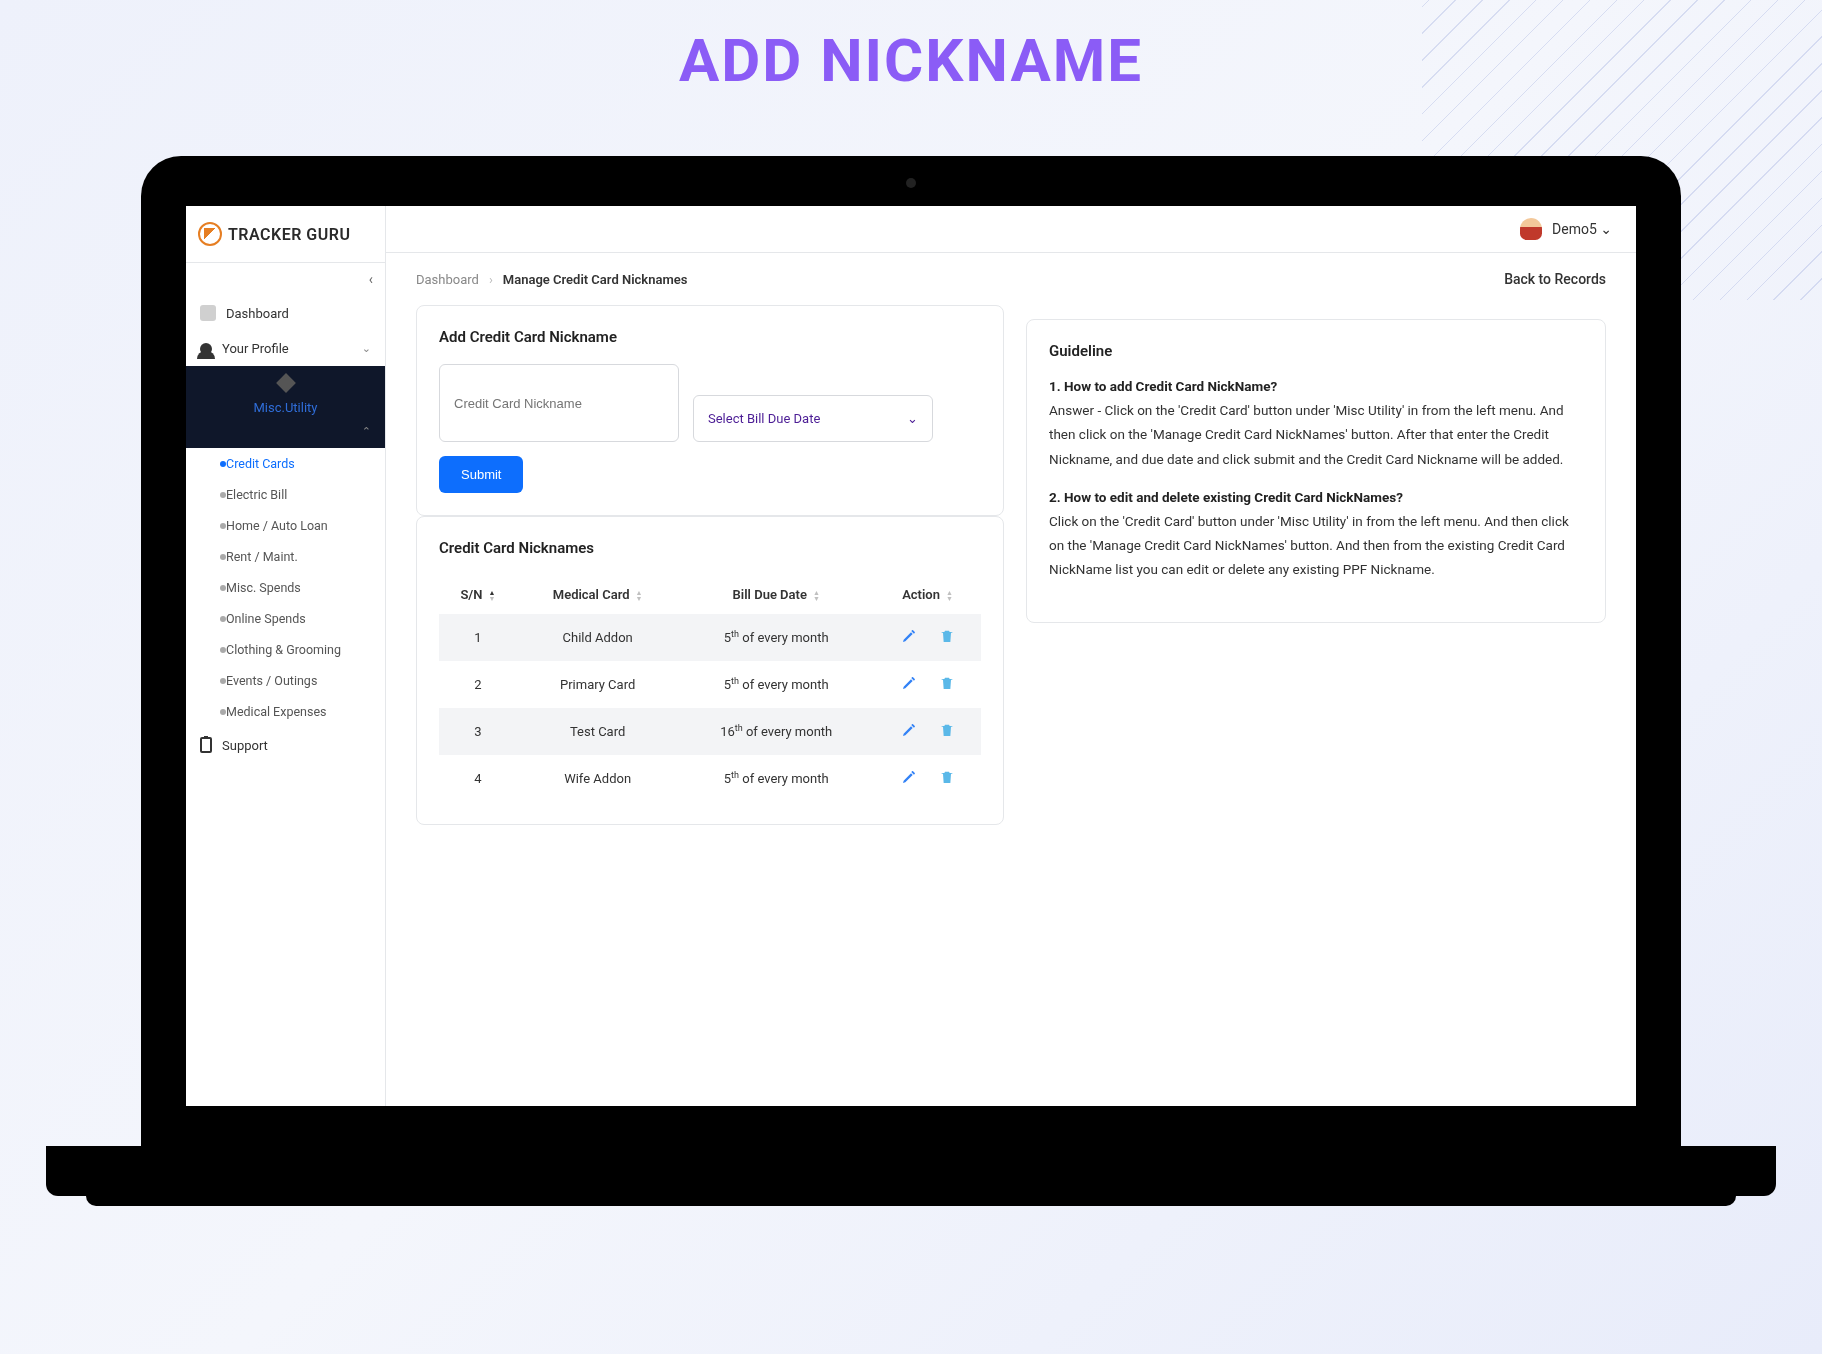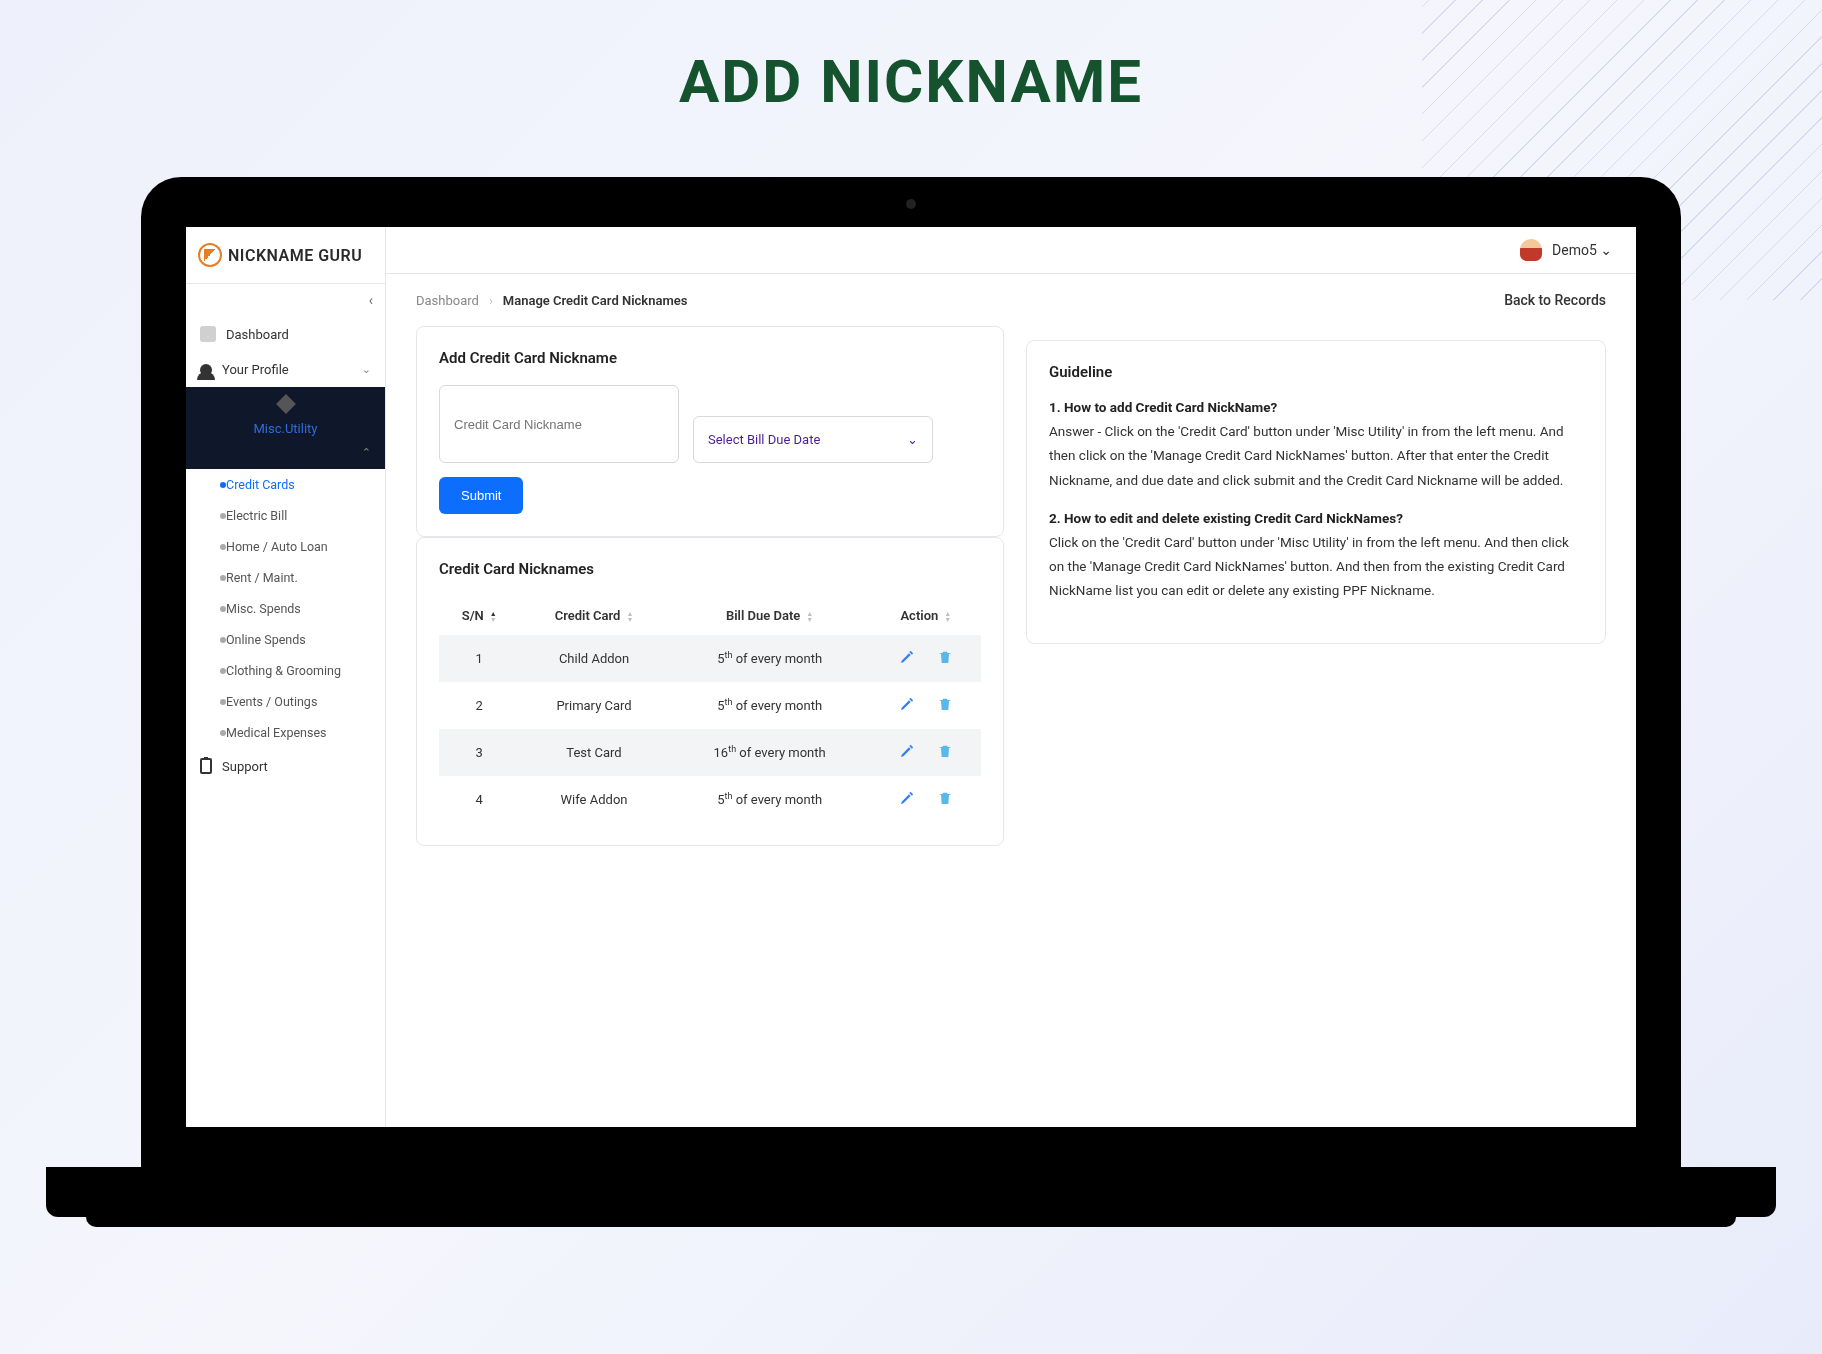--- a/index.html
+++ b/index.html
@@ -22,22 +22,22 @@
   content: '';
   position: absolute;
   top: -100px; right: -100px;
   width: 500px; height: 500px;
   background: repeating-linear-gradient(135deg, transparent, transparent 18px, rgba(100,120,200,0.2) 18px, rgba(100,120,200,0.2) 19px);
 }
 .page-title {
   text-align: center;
   font-size: 60px;
   font-weight: 700;
-  color: #14532d;
-  padding-top: 46px;
+  color: #8b5cf6;
+  padding-top: 25px;
   letter-spacing: 2px;
 }
 .laptop {
   margin: 60px auto 0;
   width: 1540px;
   position: relative;
 }
 .laptop-bezel {
   background: #000;
   border-radius: 40px 40px 0 0;
@@ -264,21 +264,21 @@
 
 <h1 class="page-title">ADD NICKNAME</h1>
 
 <div class="laptop">
   <div class="laptop-bezel">
     <div class="screen">
 
       <aside class="sidebar">
         <div class="logo">
           <span class="logo-icon"></span>
-          <span class="logo-text">NICKNAME GURU</span>
+          <span class="logo-text">TRACKER GURU</span>
         </div>
         <div class="sidebar-toggle">
           <span>‹</span>
         </div>
 
         <div class="nav-item">
           <span class="nav-icon dashboard"></span>
           <span>Dashboard</span>
         </div>
         <div class="nav-item">
@@ -369,21 +369,21 @@
 
             <div class="card">
               <div class="card-title">Credit Card Nicknames</div>
               <table class="table">
                 <thead>
                   <tr>
                     <th><span>S/N</span><span class="sort-arrows">
                           <span class="up active">▲</span>
                           <span>▼</span>
                         </span></th>
-                    <th><span>Credit Card</span><span class="sort-arrows">
+                    <th><span>Medical Card</span><span class="sort-arrows">
                           <span>▲</span>
                           <span>▼</span>
                         </span></th>
                     <th><span>Bill Due Date</span><span class="sort-arrows">
                           <span>▲</span>
                           <span>▼</span>
                         </span></th>
                     <th><span>Action</span><span class="sort-arrows">
                           <span>▲</span>
                           <span>▼</span>

